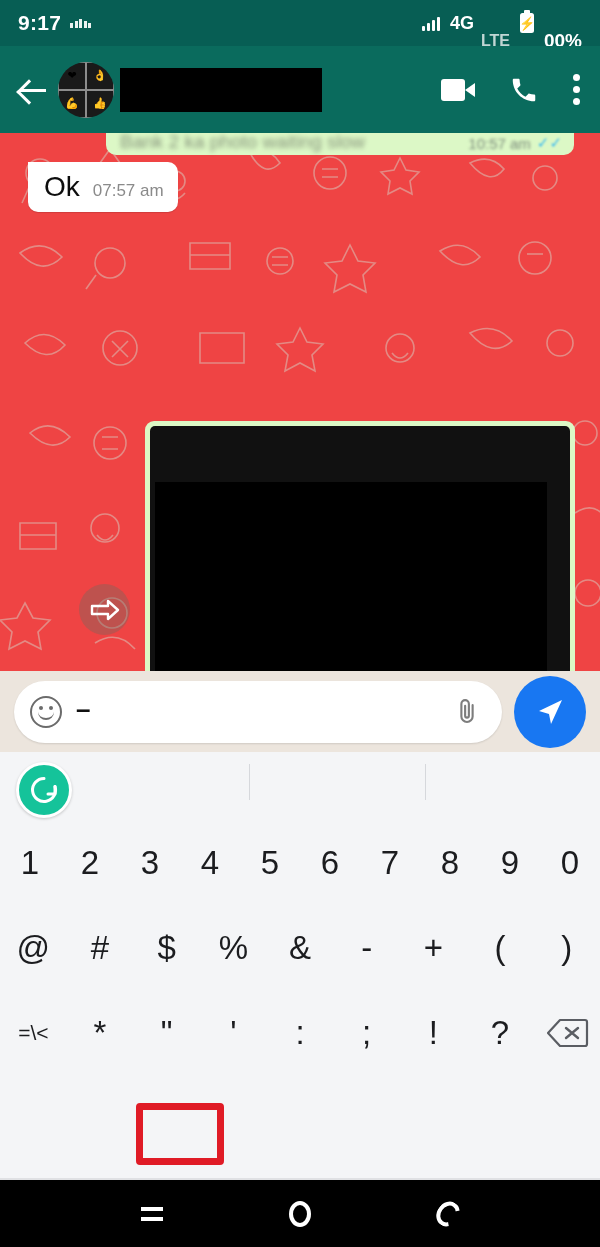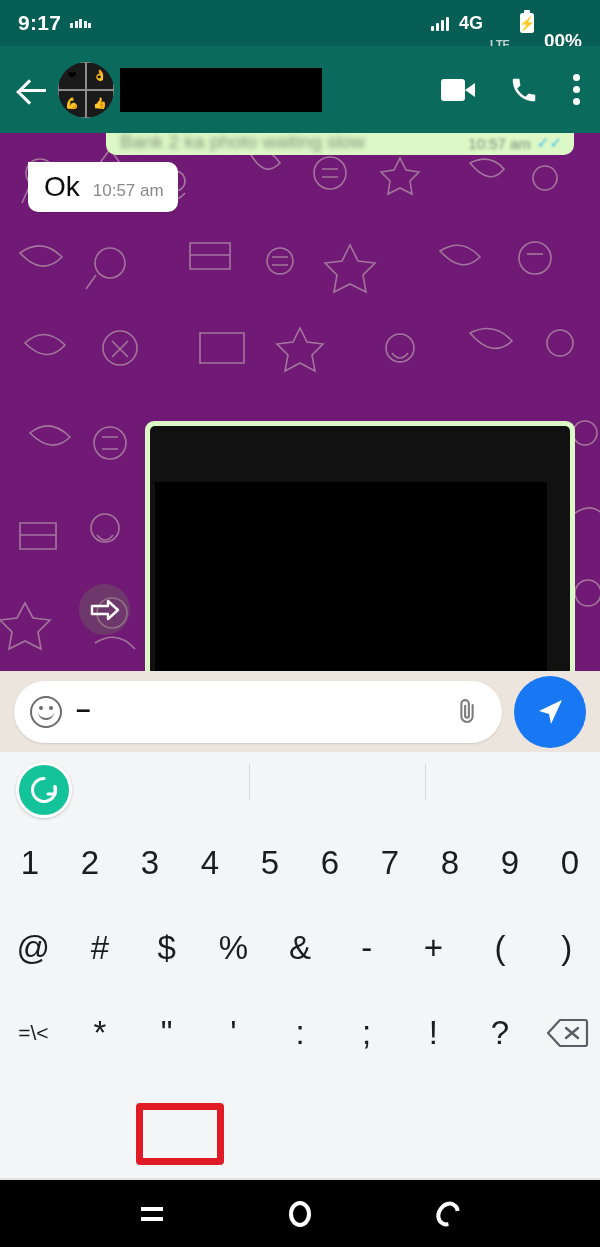--- a/index.html
+++ b/index.html
@@ -16,21 +16,21 @@
     background:#075E54; display:flex; align-items:center;
     padding:8px 18px; color:#fff;
   }
   .sb-time { font-size:21px; font-weight:700; letter-spacing:.3px; }
   .sb-kbicon { margin-left:9px; display:flex; align-items:flex-end; gap:1.5px; opacity:.92; }
   .sb-kbicon i { display:block; width:3px; background:#fff; }
   .sb-right { margin-left:auto; display:flex; align-items:center; gap:10px; }
   .sig { display:flex; align-items:flex-end; gap:2px; height:16px; }
   .sig i { display:block; width:3px; background:#fff; border-radius:1px; }
   .sb-net { font-size:18px; font-weight:700; }
-  .sb-netsub { font-size:11px; font-weight:700; opacity:.75; margin-left:-3px; align-self:flex-end; padding-bottom:2px;}
+  .sb-netsub { font-size:16px; font-weight:700; opacity:.75; margin-left:-3px; align-self:flex-end; padding-bottom:2px;}
   .batt {
     position:relative; width:14px; height:20px; border-radius:2.5px;
     background:#fff; display:flex; align-items:center; justify-content:center;
   }
   .batt:before {
     content:""; position:absolute; top:-3px; left:4px; width:6px; height:3px;
     background:#fff; border-radius:1px 1px 0 0;
   }
   .batt span { color:#075E54; font-size:13px; font-weight:900; line-height:1; }
   .sb-pct { font-size:19px; font-weight:700;margin-top:36px; }
@@ -65,21 +65,21 @@
     content:""; position:absolute; left:24px; top:4px; width:0; height:0;
     border-top:7px solid transparent; border-bottom:7px solid transparent; border-right:10px solid #fff;
   }
   .ic-call { width:30px; height:30px; color:#fff; }
   .ic-dots { width:7px; display:flex; flex-direction:column; gap:5px; align-items:center; }
   .ic-dots i { width:7px; height:7px; border-radius:50%; background:#fff; display:block; }
 
   
   .chat {
     position:absolute; top:133px; left:0; width:600px; height:538px;
-    background:#701a75; overflow:hidden;
+    background:#ef4444; overflow:hidden;
   }
   .doodles { position:absolute; inset:0; opacity:.5; }
 
   .bubble-partial {
     position:absolute; top:-14px; left:106px; width:468px; height:36px;
     background:#DCF8C6; border-radius:10px;
     display:flex; align-items:flex-end; justify-content:flex-end;
     padding:0 12px 3px 0; gap:6px;
   }
   .bubble-partial .blurtext {
@@ -302,21 +302,21 @@
     </svg>
 
     <div class="bubble-partial">
       <span class="blurtext">Bank 2 ka photo waiting slow</span>
       <span class="t">10:57 am</span>
       <span class="tick-blue">✓✓</span>
     </div>
 
     <div class="bubble-in">
       <span class="msg">Ok</span>
-      <span class="t">10:57 am</span>
+      <span class="t">07:57 am</span>
     </div>
 
 
     <div class="fwd-btn">
       <svg width="30" height="22" viewBox="0 0 30 22">
         <path d="M2 7 h16 V2 l10 9 -10 9 v-5 H2z" fill="none" stroke="#fff" stroke-width="2.4" stroke-linejoin="round"></path>
       </svg>
     </div>
 
     <div class="media-bubble">

